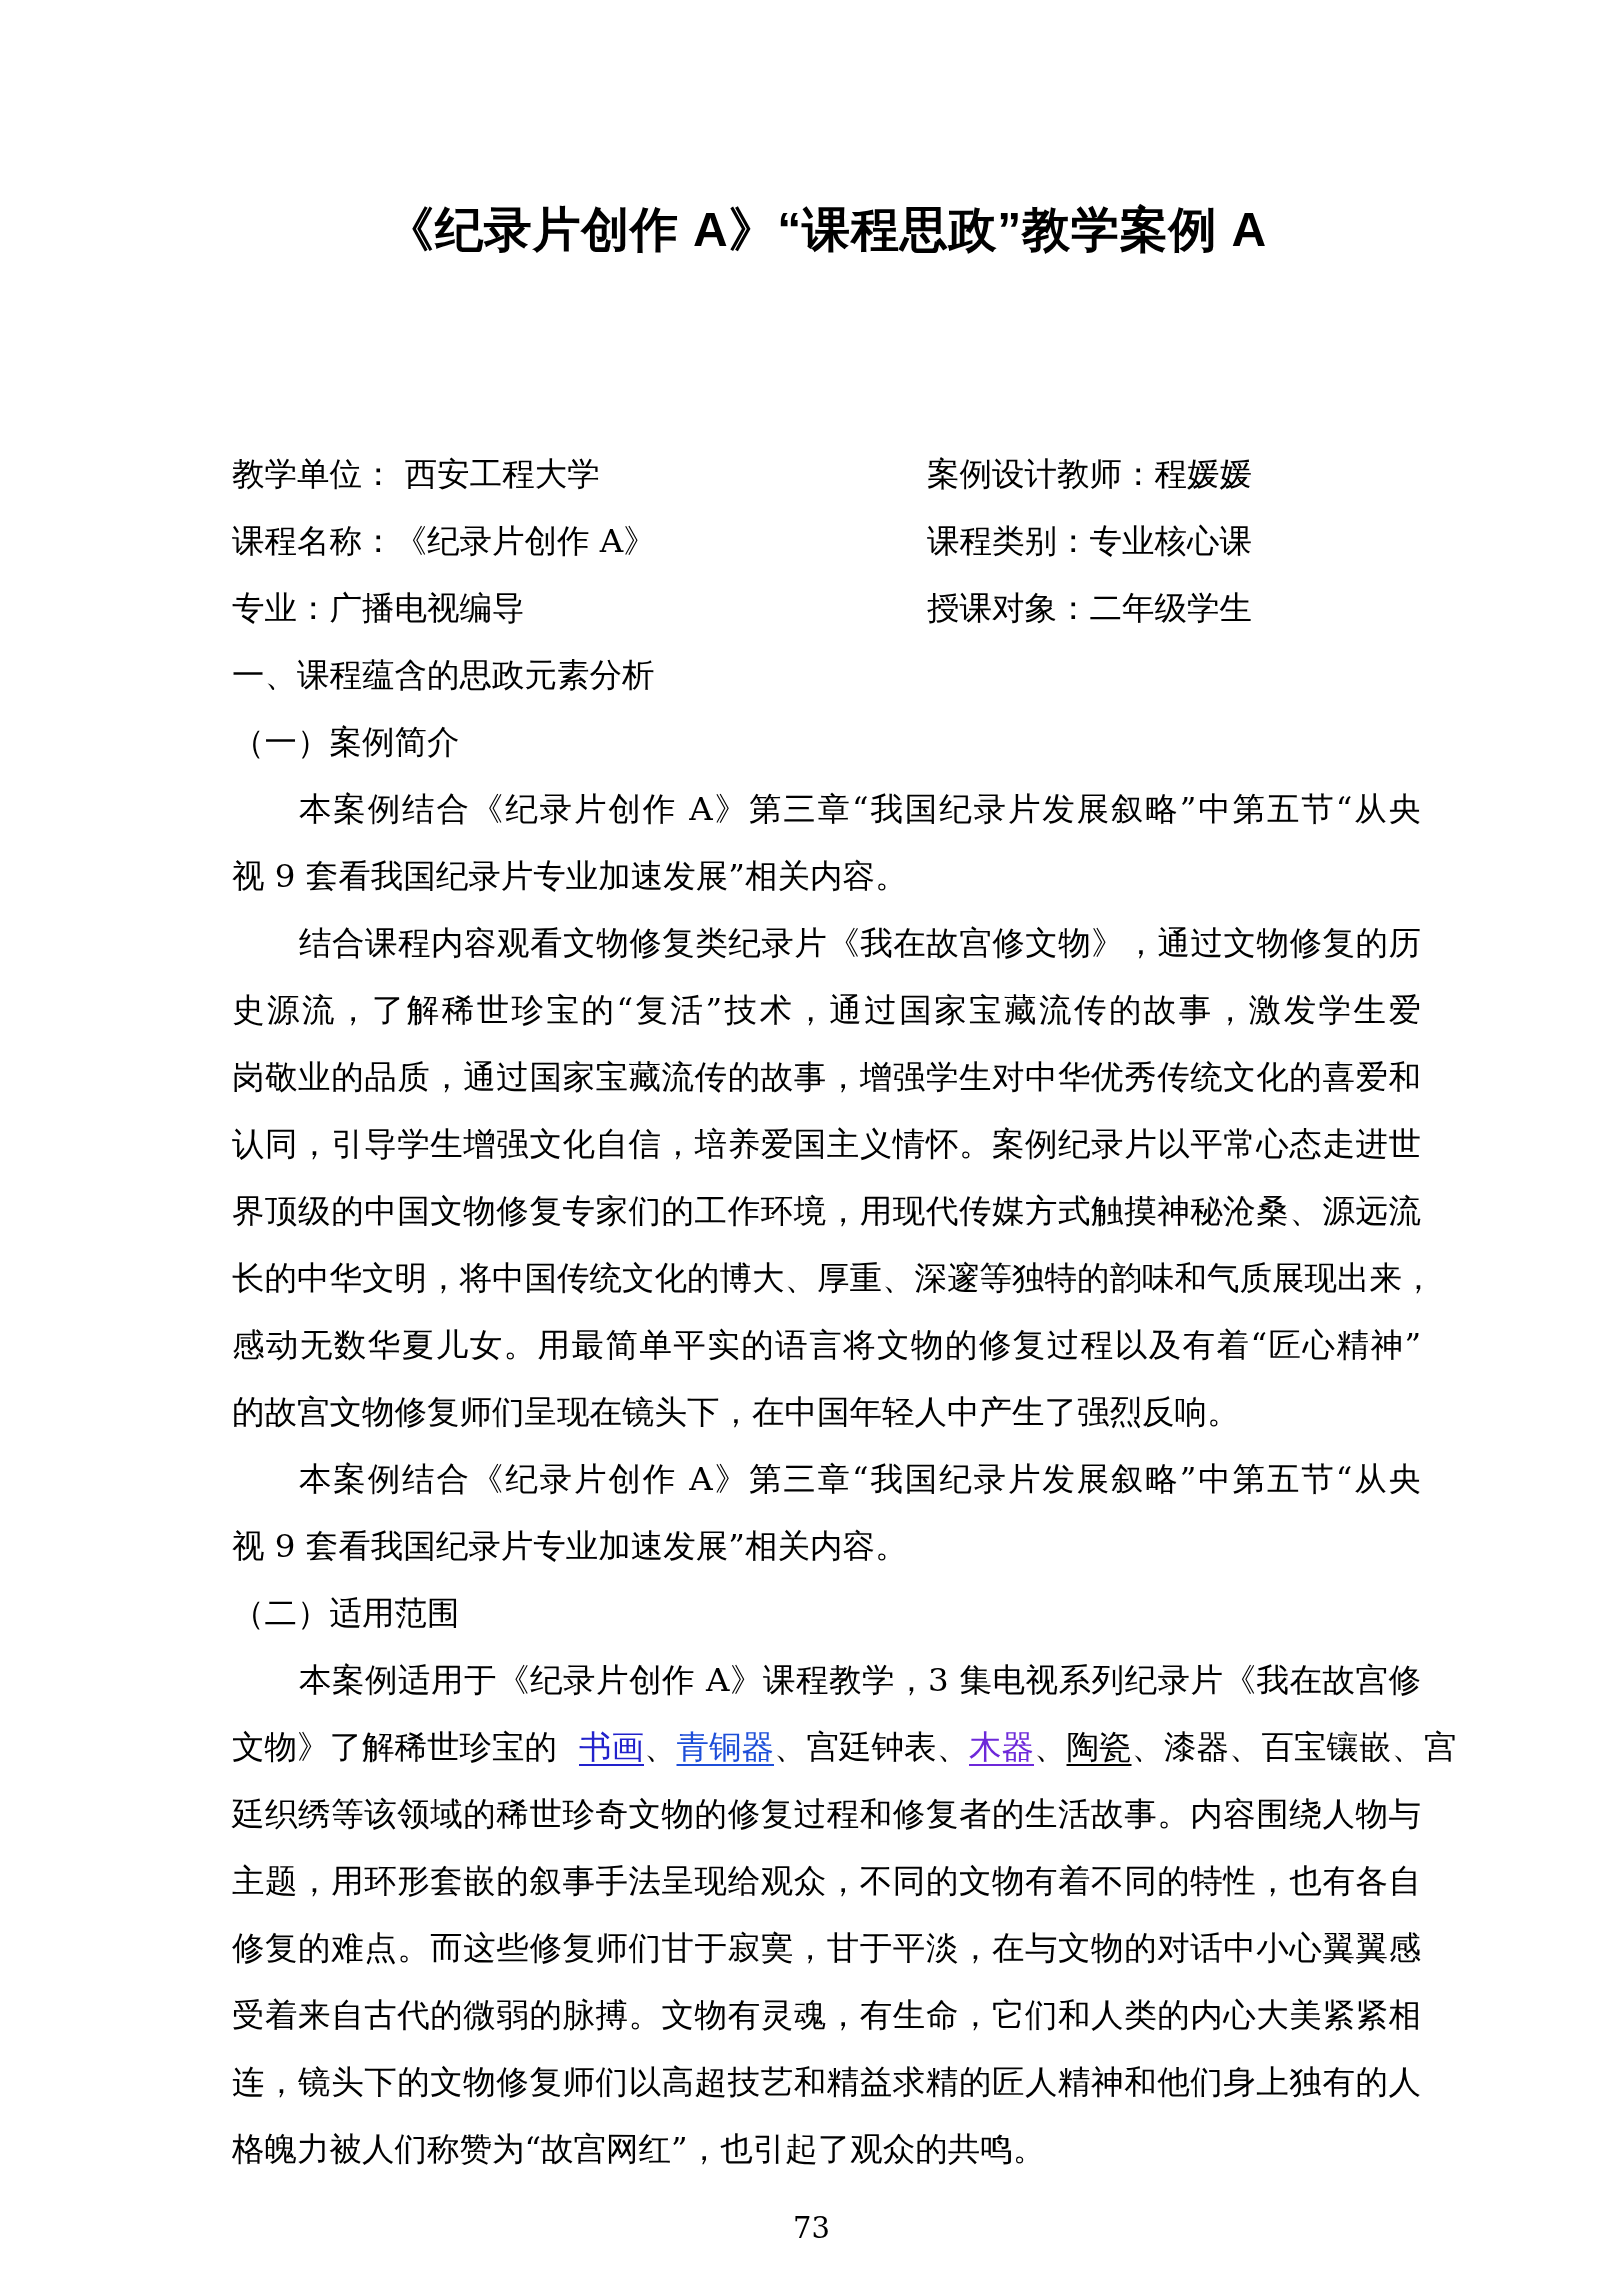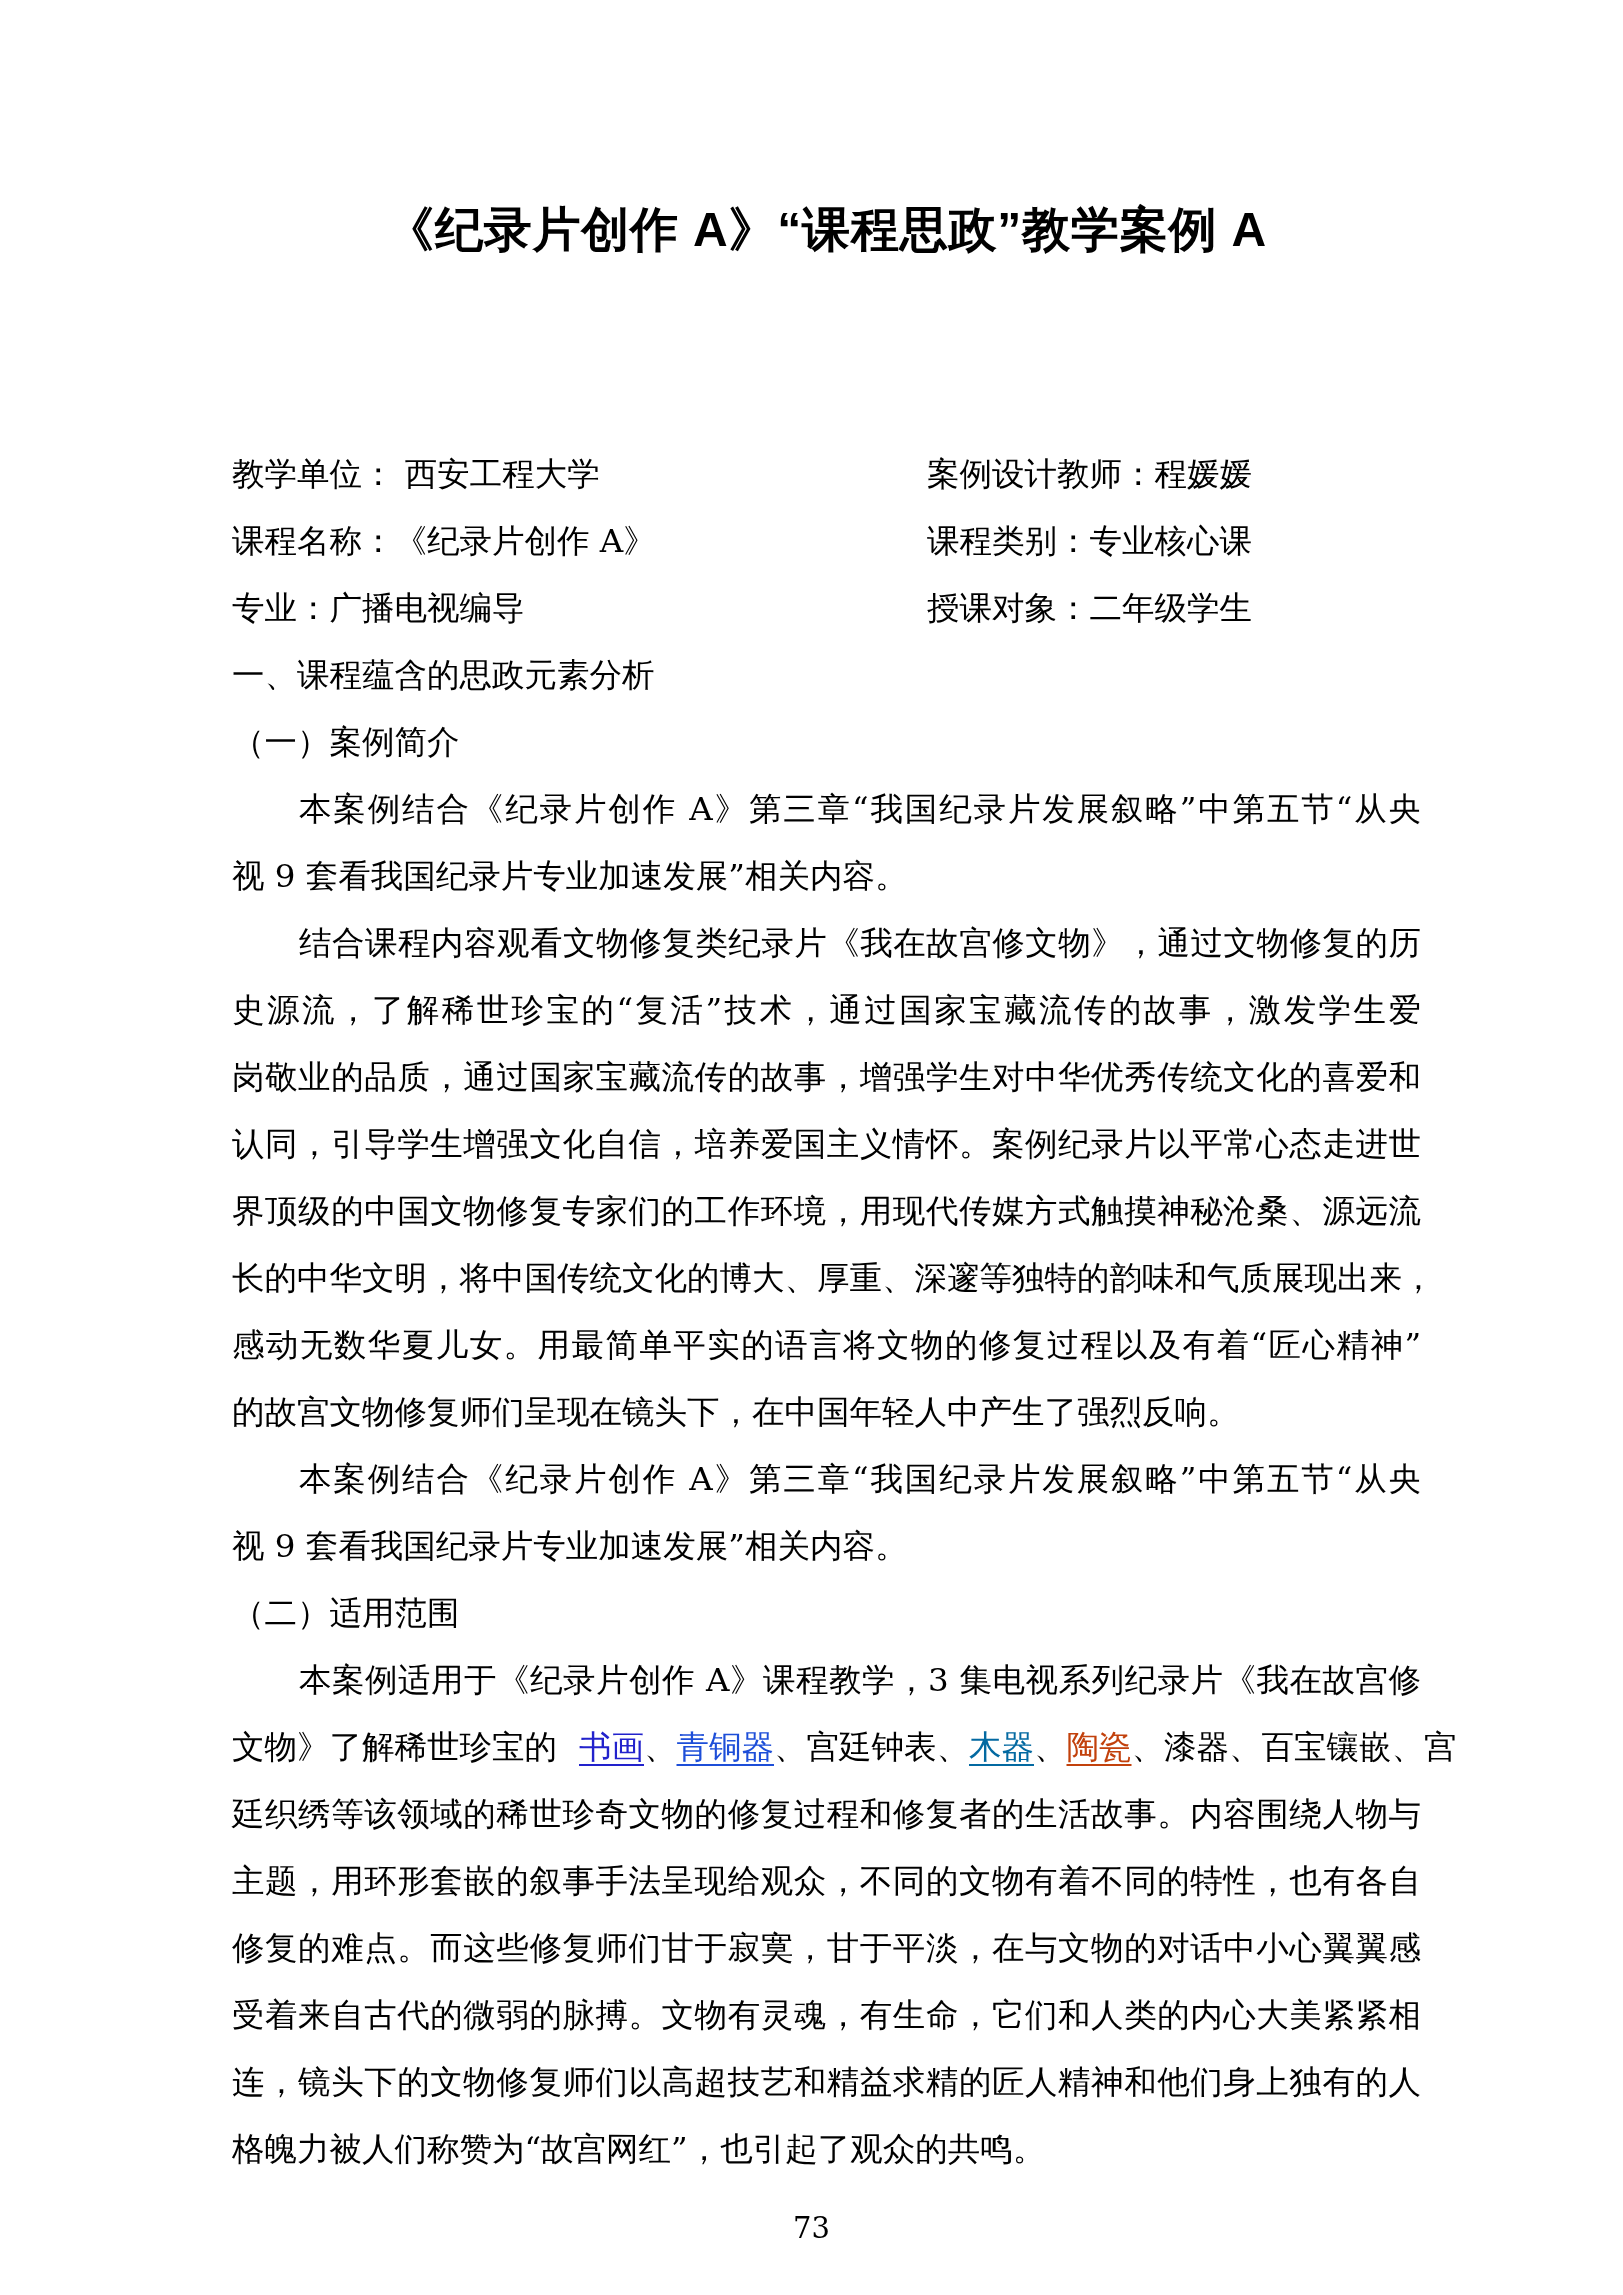--- a/index.html
+++ b/index.html
@@ -88,21 +88,21 @@
     <div class="line">长的中华文明，将中国传统文化的博大、厚重、深邃等独特的韵味和气质展现出来，</div>
     <div class="line">感动无数华夏儿女。用最简单平实的语言将文物的修复过程以及有着“匠心精神”</div>
     <div class="line last">的故宫文物修复师们呈现在镜头下，在中国年轻人中产生了强烈反响。</div>
 
     <div class="line indent">本案例结合《纪录片创作 A》第三章“我国纪录片发展叙略”中第五节“从央</div>
     <div class="line last">视 9 套看我国纪录片专业加速发展”相关内容。</div>
 
     <div class="line bold">（二）适用范围</div>
 
     <div class="line indent">本案例适用于《纪录片创作 A》课程教学，3 集电视系列纪录片《我在故宫修</div>
-    <div class="line"><span>文物》了解稀世珍宝的</span><a href="#" class="doc-link" style="color: rgb(34, 34, 204); margin-left: 22px;">书画</a><span>、</span><a href="#" class="doc-link" style="color: #1d4ed8;">青铜器</a><span>、宫廷钟表、</span><a href="#" class="doc-link" style="color: #0369a1;">木器</a><span>、</span><a href="#" class="doc-link" style="color: #c2410c;">陶瓷</a><span>、漆器、百宝镶嵌、宫</span></div>
+    <div class="line"><span>文物》了解稀世珍宝的</span><a href="#" class="doc-link" style="color: rgb(34, 34, 204); margin-left: 22px;">书画</a><span>、</span><a href="#" class="doc-link" style="color: #1d4ed8;">青铜器</a><span>、宫廷钟表、</span><a href="#" class="doc-link" style="color: #6d28d9;">木器</a><span>、</span><a href="#" class="doc-link" style="color: #000000;">陶瓷</a><span>、漆器、百宝镶嵌、宫</span></div>
     <div class="line">廷织绣等该领域的稀世珍奇文物的修复过程和修复者的生活故事。内容围绕人物与</div>
     <div class="line">主题，用环形套嵌的叙事手法呈现给观众，不同的文物有着不同的特性，也有各自</div>
     <div class="line">修复的难点。而这些修复师们甘于寂寞，甘于平淡，在与文物的对话中小心翼翼感</div>
     <div class="line">受着来自古代的微弱的脉搏。文物有灵魂，有生命，它们和人类的内心大美紧紧相</div>
     <div class="line">连，镜头下的文物修复师们以高超技艺和精益求精的匠人精神和他们身上独有的人</div>
     <div class="line last">格魄力被人们称赞为“故宫网红”，也引起了观众的共鸣。</div>
 
   </div>
 
   <div class="page-number">73</div>

